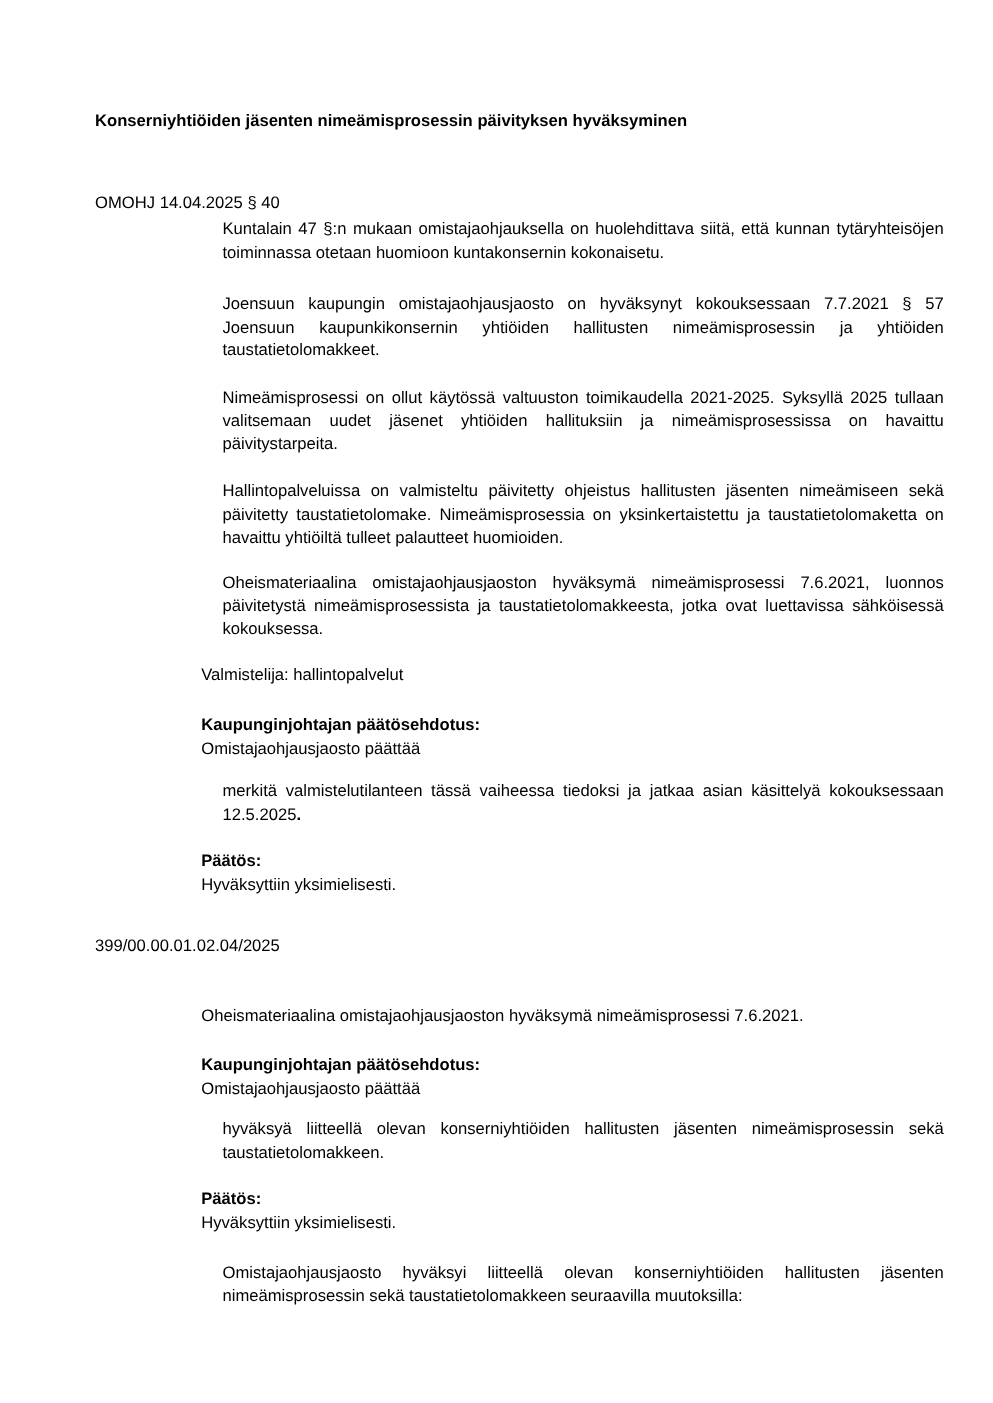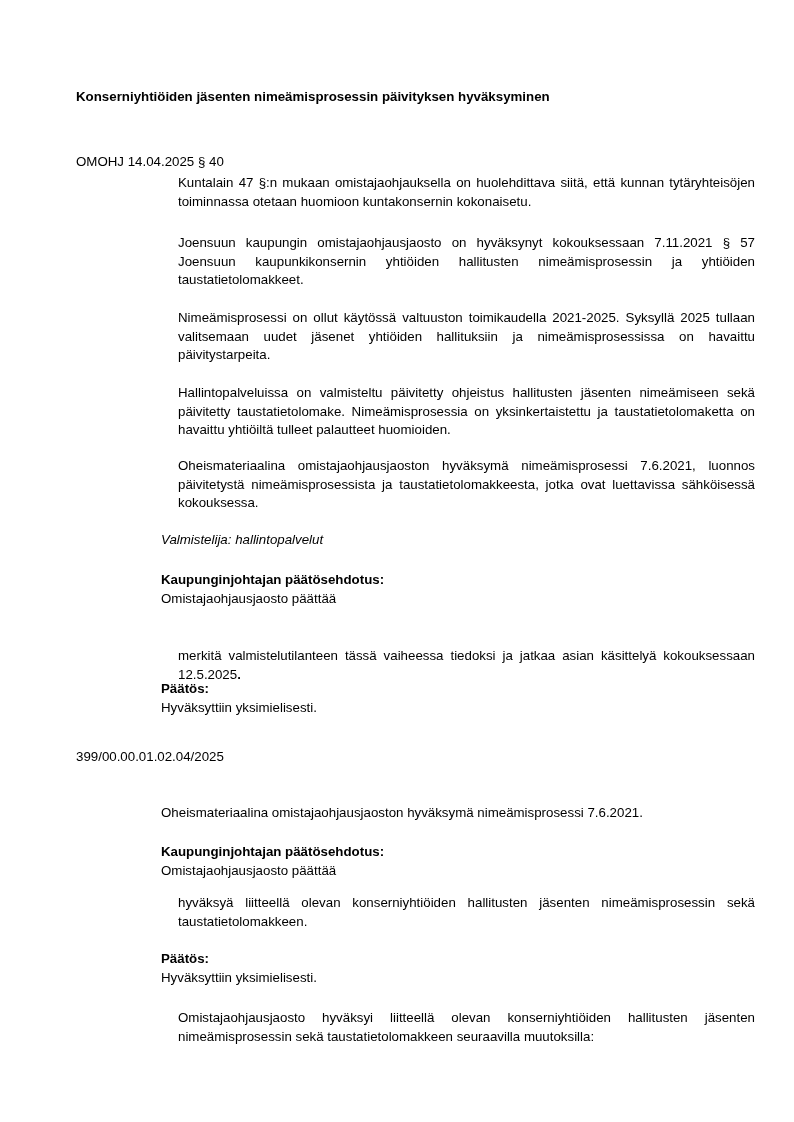--- a/index.html
+++ b/index.html
@@ -41,36 +41,36 @@
 <body>
 
 <div class="page">
 
   <div class="block margin-col bold" style="top:88px;">Konserniyhtiöiden jäsenten nimeämisprosessin päivityksen hyväksyminen</div>
 
   <div class="block margin-col" style="top:122px;margin-top:31px;">OMOHJ 14.04.2025 § 40</div>
 
   <div class="block indent-col justify" style="top:174px;">Kuntalain 47 §:n mukaan omistajaohjauksella on huolehdittava siitä, että kunnan tytäryhteisöjen toiminnassa otetaan huomioon kuntakonsernin kokonaisetu.</div>
 
-  <div class="block indent-col justify" style="top:234px;">Joensuun kaupungin omistajaohjausjaosto on hyväksynyt kokouksessaan 7.11.2021 § 57 Joensuun kaupunkikonsernin yhtiöiden hallitusten nimeämisprosessin ja yhtiöiden taustatietolomakkeet.</div>
+  <div class="block indent-col justify" style="top:234px;">Joensuun kaupungin omistajaohjausjaosto on hyväksynyt kokouksessaan 7.7.2021 § 57 Joensuun kaupunkikonsernin yhtiöiden hallitusten nimeämisprosessin ja yhtiöiden taustatietolomakkeet.</div>
 
   <div class="block indent-col justify" style="top:309px;">Nimeämisprosessi on ollut käytössä valtuuston toimikaudella 2021-2025. Syksyllä 2025 tullaan valitsemaan uudet jäsenet yhtiöiden hallituksiin ja nimeämisprosessissa on havaittu päivitystarpeita.</div>
 
   <div class="block indent-col justify" style="top:384px;">Hallintopalveluissa on valmisteltu päivitetty ohjeistus hallitusten jäsenten nimeämiseen sekä päivitetty taustatietolomake. Nimeämisprosessia on yksinkertaistettu ja taustatietolomaketta on havaittu yhtiöiltä tulleet palautteet huomioiden.</div>
 
   <div class="block indent-col justify" style="top:457px;">Oheismateriaalina omistajaohjausjaoston hyväksymä nimeämisprosessi 7.6.2021, luonnos päivitetystä nimeämisprosessista ja taustatietolomakkeesta, jotka ovat luettavissa sähköisessä kokouksessa.</div>
 
-  <div class="block indent-col" style="top:531px;font-style:italic;">Valmistelija: hallintopalvelut</div>
+  <div class="block indent-col" style="top:531px;">Valmistelija: hallintopalvelut</div>
 
   <div class="block indent-col" style="top:571px;">
     <div class="bold">Kaupunginjohtajan päätösehdotus:</div>
     <div>Omistajaohjausjaosto päättää</div>
   </div>
 
-  <div class="block indent-col justify" style="top:647px;"><span>merkitä valmistelutilanteen tässä vaiheessa tiedoksi ja jatkaa asian käsittelyä kokouksessaan 12.5.2025</span><span class="bold">.</span></div>
+  <div class="block indent-col justify" style="top:624px;"><span>merkitä valmistelutilanteen tässä vaiheessa tiedoksi ja jatkaa asian käsittelyä kokouksessaan 12.5.2025</span><span class="bold">.</span></div>
 
   <div class="block indent-col" style="top:680px;">
     <div class="bold">Päätös:</div>
     <div>Hyväksyttiin yksimielisesti.</div>
   </div>
 
   <div class="block margin-col" style="top:748px;">
     <div>399/00.00.01.02.04/2025</div>
   </div>
 

